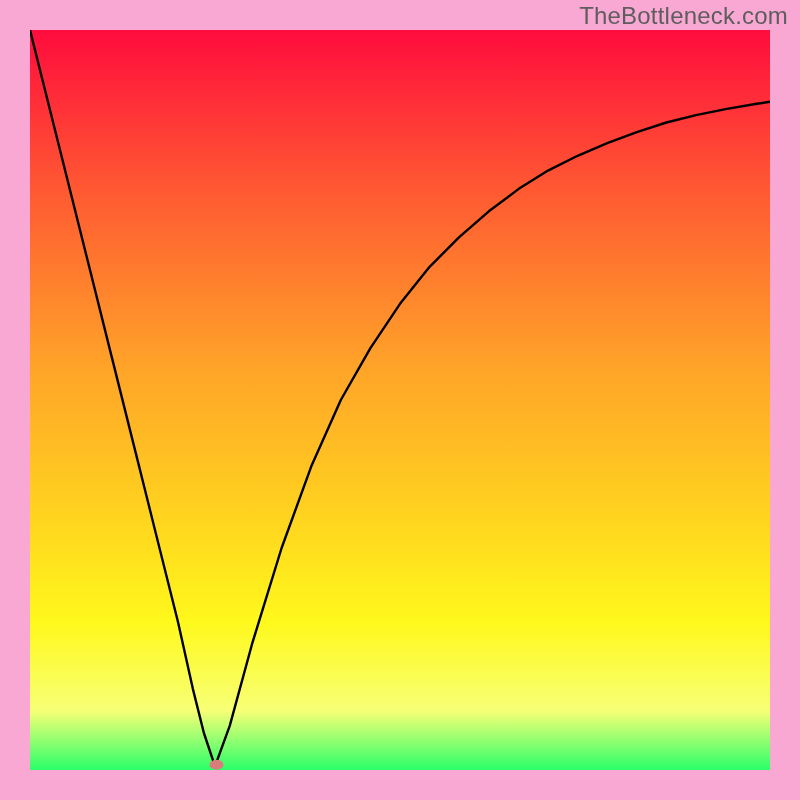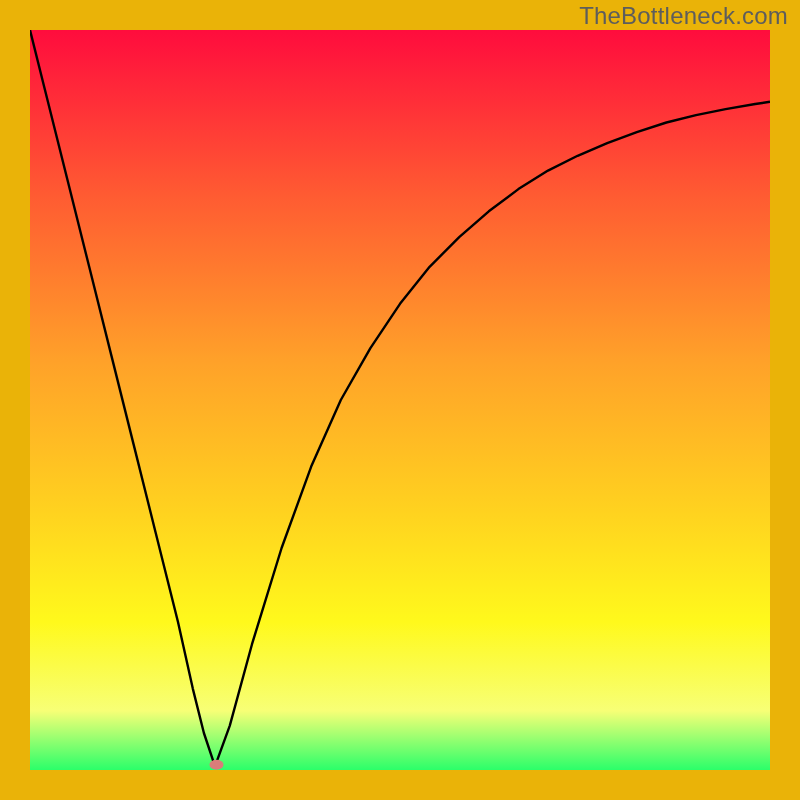--- a/index.html
+++ b/index.html
@@ -8,21 +8,21 @@
     width: 800px;
     height: 800px;
     background: #000;
     font-family: Arial, Helvetica, sans-serif;
     overflow: hidden;
   }
   .frame {
     position: relative;
     width: 800px;
     height: 800px;
-    background: #eab308;
+    background: #f9a8d4;
   }
   .watermark {
     position: absolute;
     top: 2px;
     right: 12px;
     color: #5d5d5d;
     font-size: 24px;
     font-weight: 500;
     letter-spacing: 0.2px;
     z-index: 10;

